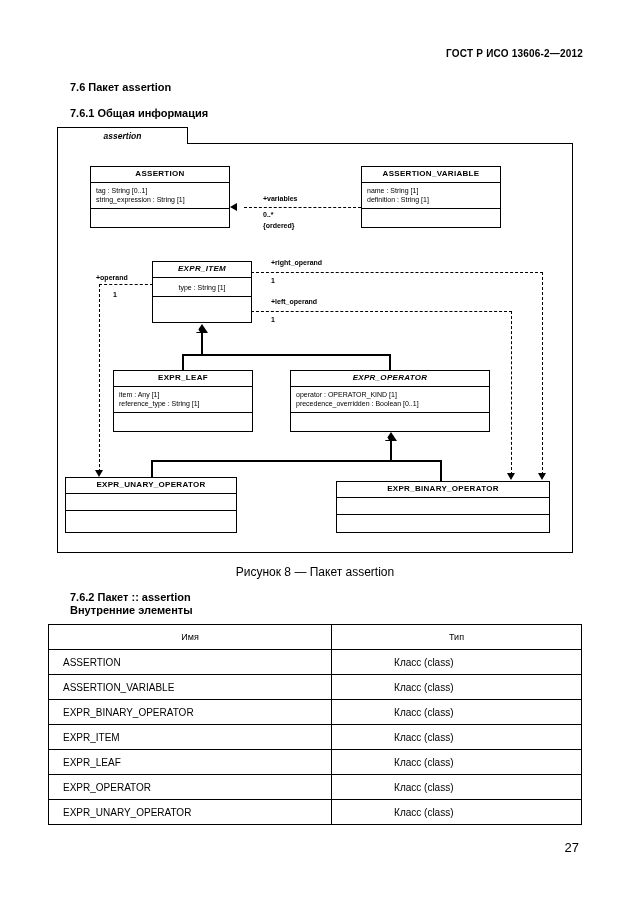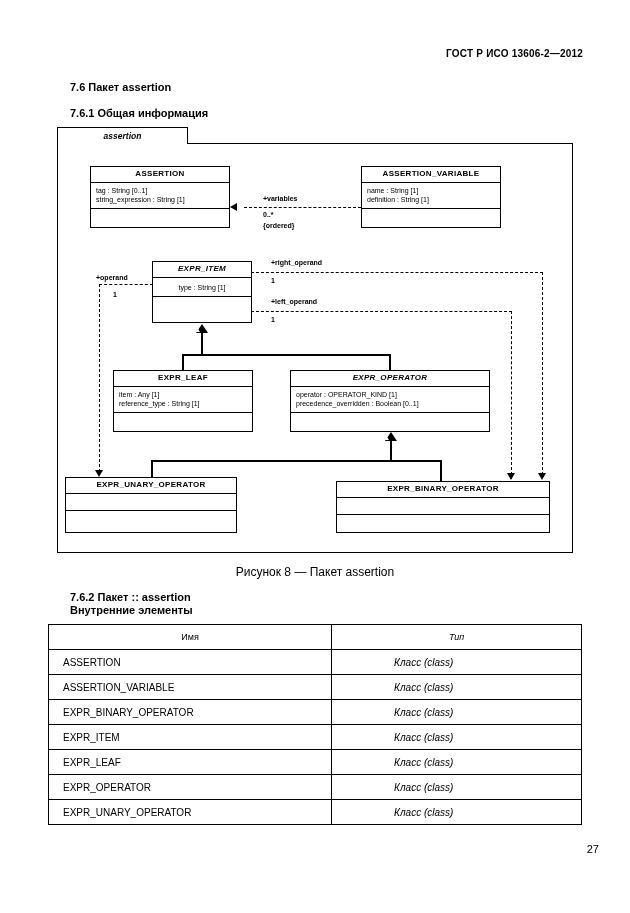--- a/index.html
+++ b/index.html
@@ -13,22 +13,22 @@
   }
   .page { position:relative; width:630px; height:913px; }
 
   
   .doc-header {
     position:absolute; top:48px; right:47px;
     font-size:10px; font-weight:bold; letter-spacing:0.2px;
     white-space:nowrap;
   }
   .page-number {
-    position:absolute; bottom:58px; right:31px;
-    font-size:11px;
+    position:absolute; bottom:58px; right:51px;
+    font-size:13px;
   }
 
   
   .h-sec {
     position:absolute; left:70px;
     font-size:11px; font-weight:bold; white-space:nowrap;
   }
   #h-76   { top:81px; }
   #h-761  { top:107px; }
   #h-762  { top:591px; }
@@ -151,21 +151,21 @@
     border:1px solid #000;
     height:24px;
     padding:0 0 0 14px;
     font-weight:normal;
     text-align:left;
     vertical-align:middle;
   }
   .tbl th { text-align:center; padding-left:0; font-size:9px; }
   .tbl td.type { padding-left:0; text-align:left; text-indent:0;margin-top:30px; }
   .tbl .c1 { width:276px; }
-  .tbl .c2 { width:258px;font-style:italic; }
+  .tbl .c2 { width:258px; }
   .tbl td.type span { display:inline-block; padding-left:62px; }
 </style>
 </head>
 <body>
 
 <div class="page">
 
   <div class="doc-header">ГОСТ Р ИСО 13606-2—2012</div>
 
   <div class="h-sec" id="h-76">7.6 Пакет assertion</div>

